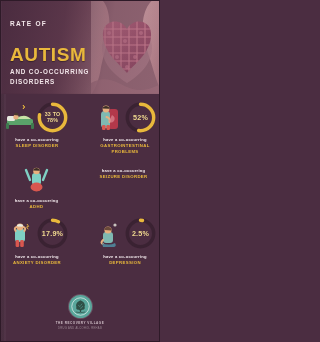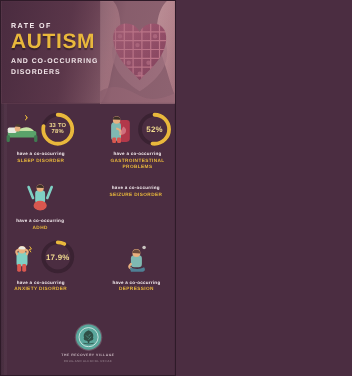--- a/index.html
+++ b/index.html
@@ -44,21 +44,21 @@
   }
   .header-text {
     position:absolute; left:9px; top:18px; z-index:4;
   }
   .h-rate {
     font-size:6.5px; letter-spacing:1.3px; font-weight:bold;
     color:#f3e7ea; line-height:9px;
   }
   .h-autism {
     font-size:19px; font-weight:bold; letter-spacing:0.6px;
-    color:#e9b83c; line-height:20px; margin-top:1px;
+    color:#e9b83c; line-height:20px; margin-top:17px;
     text-shadow:0 1px 1px rgba(0,0,0,.35);
   }
   .h-sub {
     font-size:6.3px; letter-spacing:0.85px; font-weight:bold;
     color:#f1e4e8; line-height:9.5px; margin-top:2px;
   }
   .h-sub2 {
     font-size:6.3px; letter-spacing:0.85px; font-weight:bold;
     color:#f1e4e8; line-height:9.5px;
   }
@@ -295,20 +295,27 @@
       <div class="cell">
         <div class="cell-top">
           <svg class="ico" viewBox="0 0 30 28">
             <rect x="10" y="12" width="10" height="11" rx="3" fill="#7fb9b2"></rect>
             <circle cx="15" cy="10" r="3.6" fill="#e8b07f"></circle>
             <path d="M11.4 10 C11.4 5.6 18.6 5.6 18.6 10.4 Z" fill="#6b4a3a"></path>
             <path d="M10 20 q-3 3 0 4" stroke="#e8b07f" stroke-width="2" fill="none" stroke-linecap="round"></path>
             <path d="M9 23 q7 3 13 0 q2 3 -1 4 L10 27 Z" fill="#4f7f94"></path>
             <circle cx="22" cy="5" r="1.6" fill="#e8eae0" opacity="0.8"></circle>
           </svg>
+          <div class="donut">
+            <svg viewBox="0 0 40 40">
+              <circle cx="20" cy="20" r="16" fill="none" stroke="#3a2232" stroke-width="4.2"></circle>
+              <circle cx="20" cy="20" r="16" fill="none" stroke="#e9b83c" stroke-width="4.2" stroke-linecap="round" stroke-dasharray="2.5 100.5" transform="rotate(-90 20 20)"></circle>
+            </svg>
+            <div class="val">2.5%</div>
+          </div>
         </div>
         <div class="caption">
           <div class="cap-pre">have a co-occurring</div>
           <div class="cap-main">DEPRESSION</div>
         </div>
       </div>
     </div>
   </div>
 
   <div class="footer">

